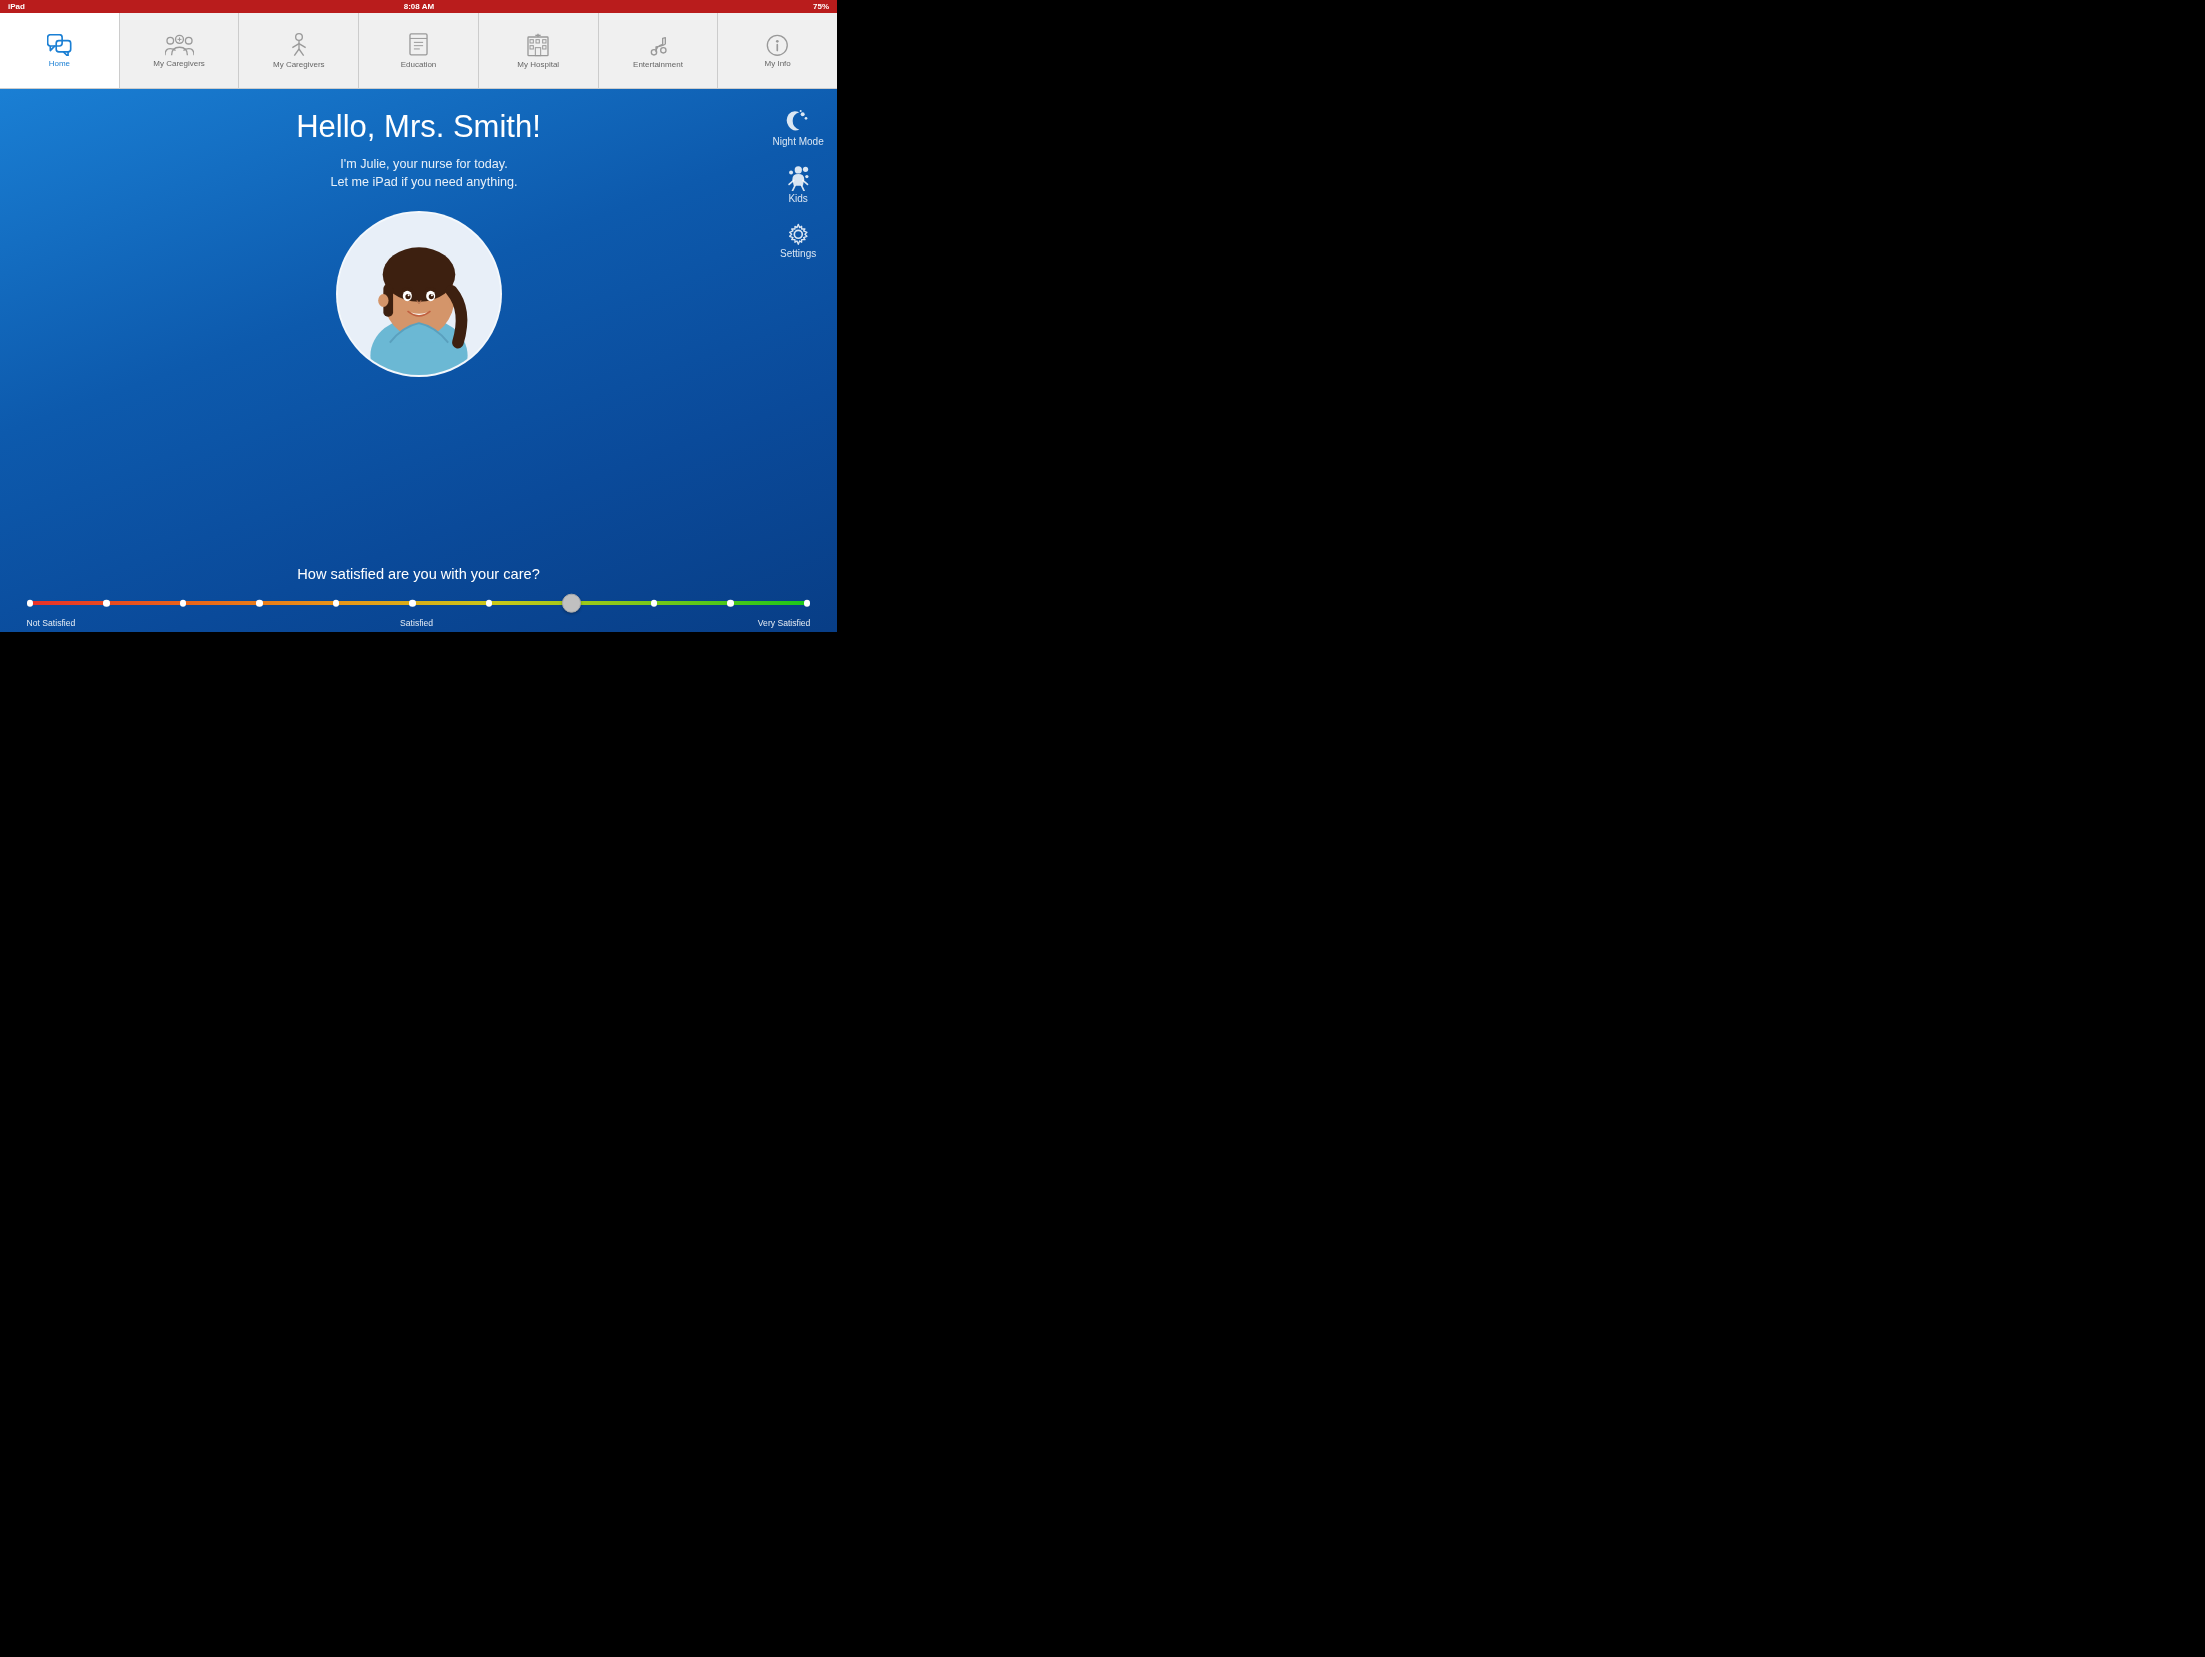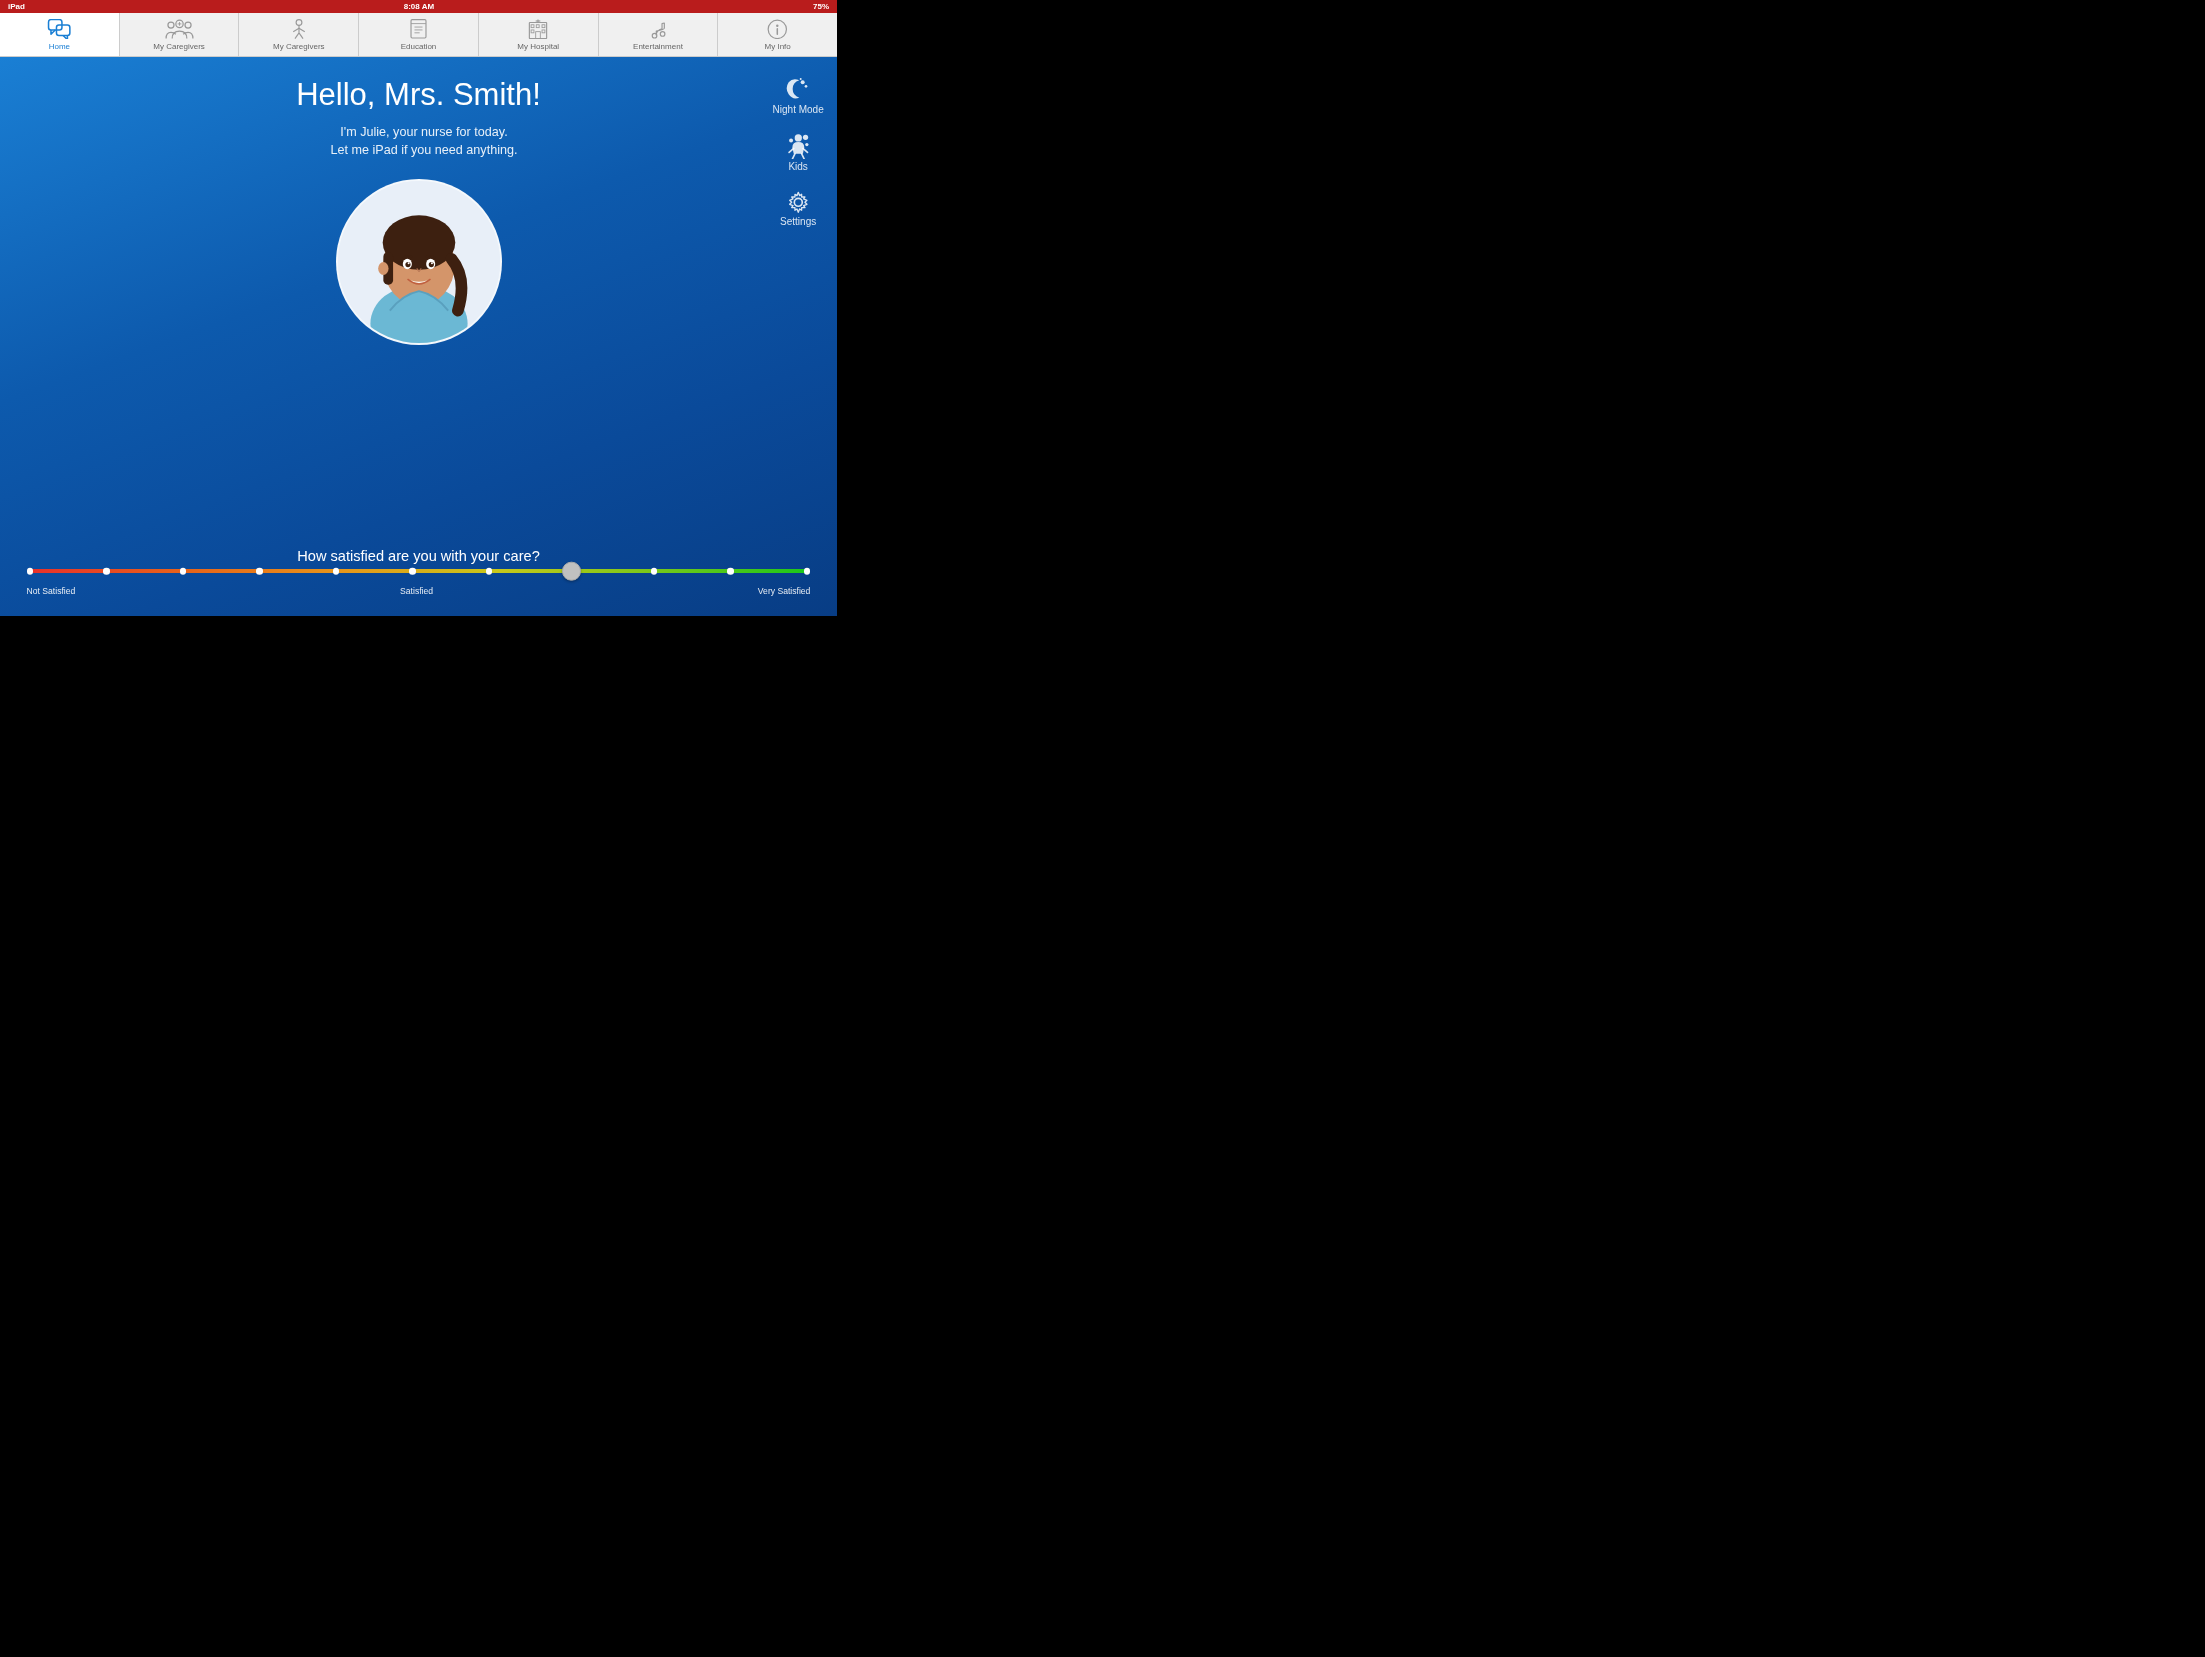--- a/index.html
+++ b/index.html
@@ -22,21 +22,21 @@
       align-items: center;
       padding: 0 8px;
       height: 13.3px;
     }
 
     
     .tab-bar {
       display: flex;
       background: #f0f0f0;
       border-bottom: 0.7px solid #ccc;
-      height: 44px;
+      height: 76px;
     }
     .tab-item {
       flex: 1;
       display: flex;
       flex-direction: column;
       align-items: center;
       justify-content: center;
       border-right: 0.7px solid #ccc;
       cursor: pointer;
       padding: 5.3px 2.7px;
@@ -131,21 +131,21 @@
       position: absolute;
       bottom: 20px;
       left: 0;
       right: 0;
       padding: 0 26.6px;
     }
     .satisfaction-question {
       color: #fff;
       font-size: 14.6px;
       text-align: center;
-      margin-bottom: 1px;
+      margin-bottom: 15px;
     }
     .slider-container {
       position: relative;
       height: 13.3px;
       margin-bottom: 8px;
     }
     .slider-track {
       position: absolute;
       top: 50%;
       left: 0;

